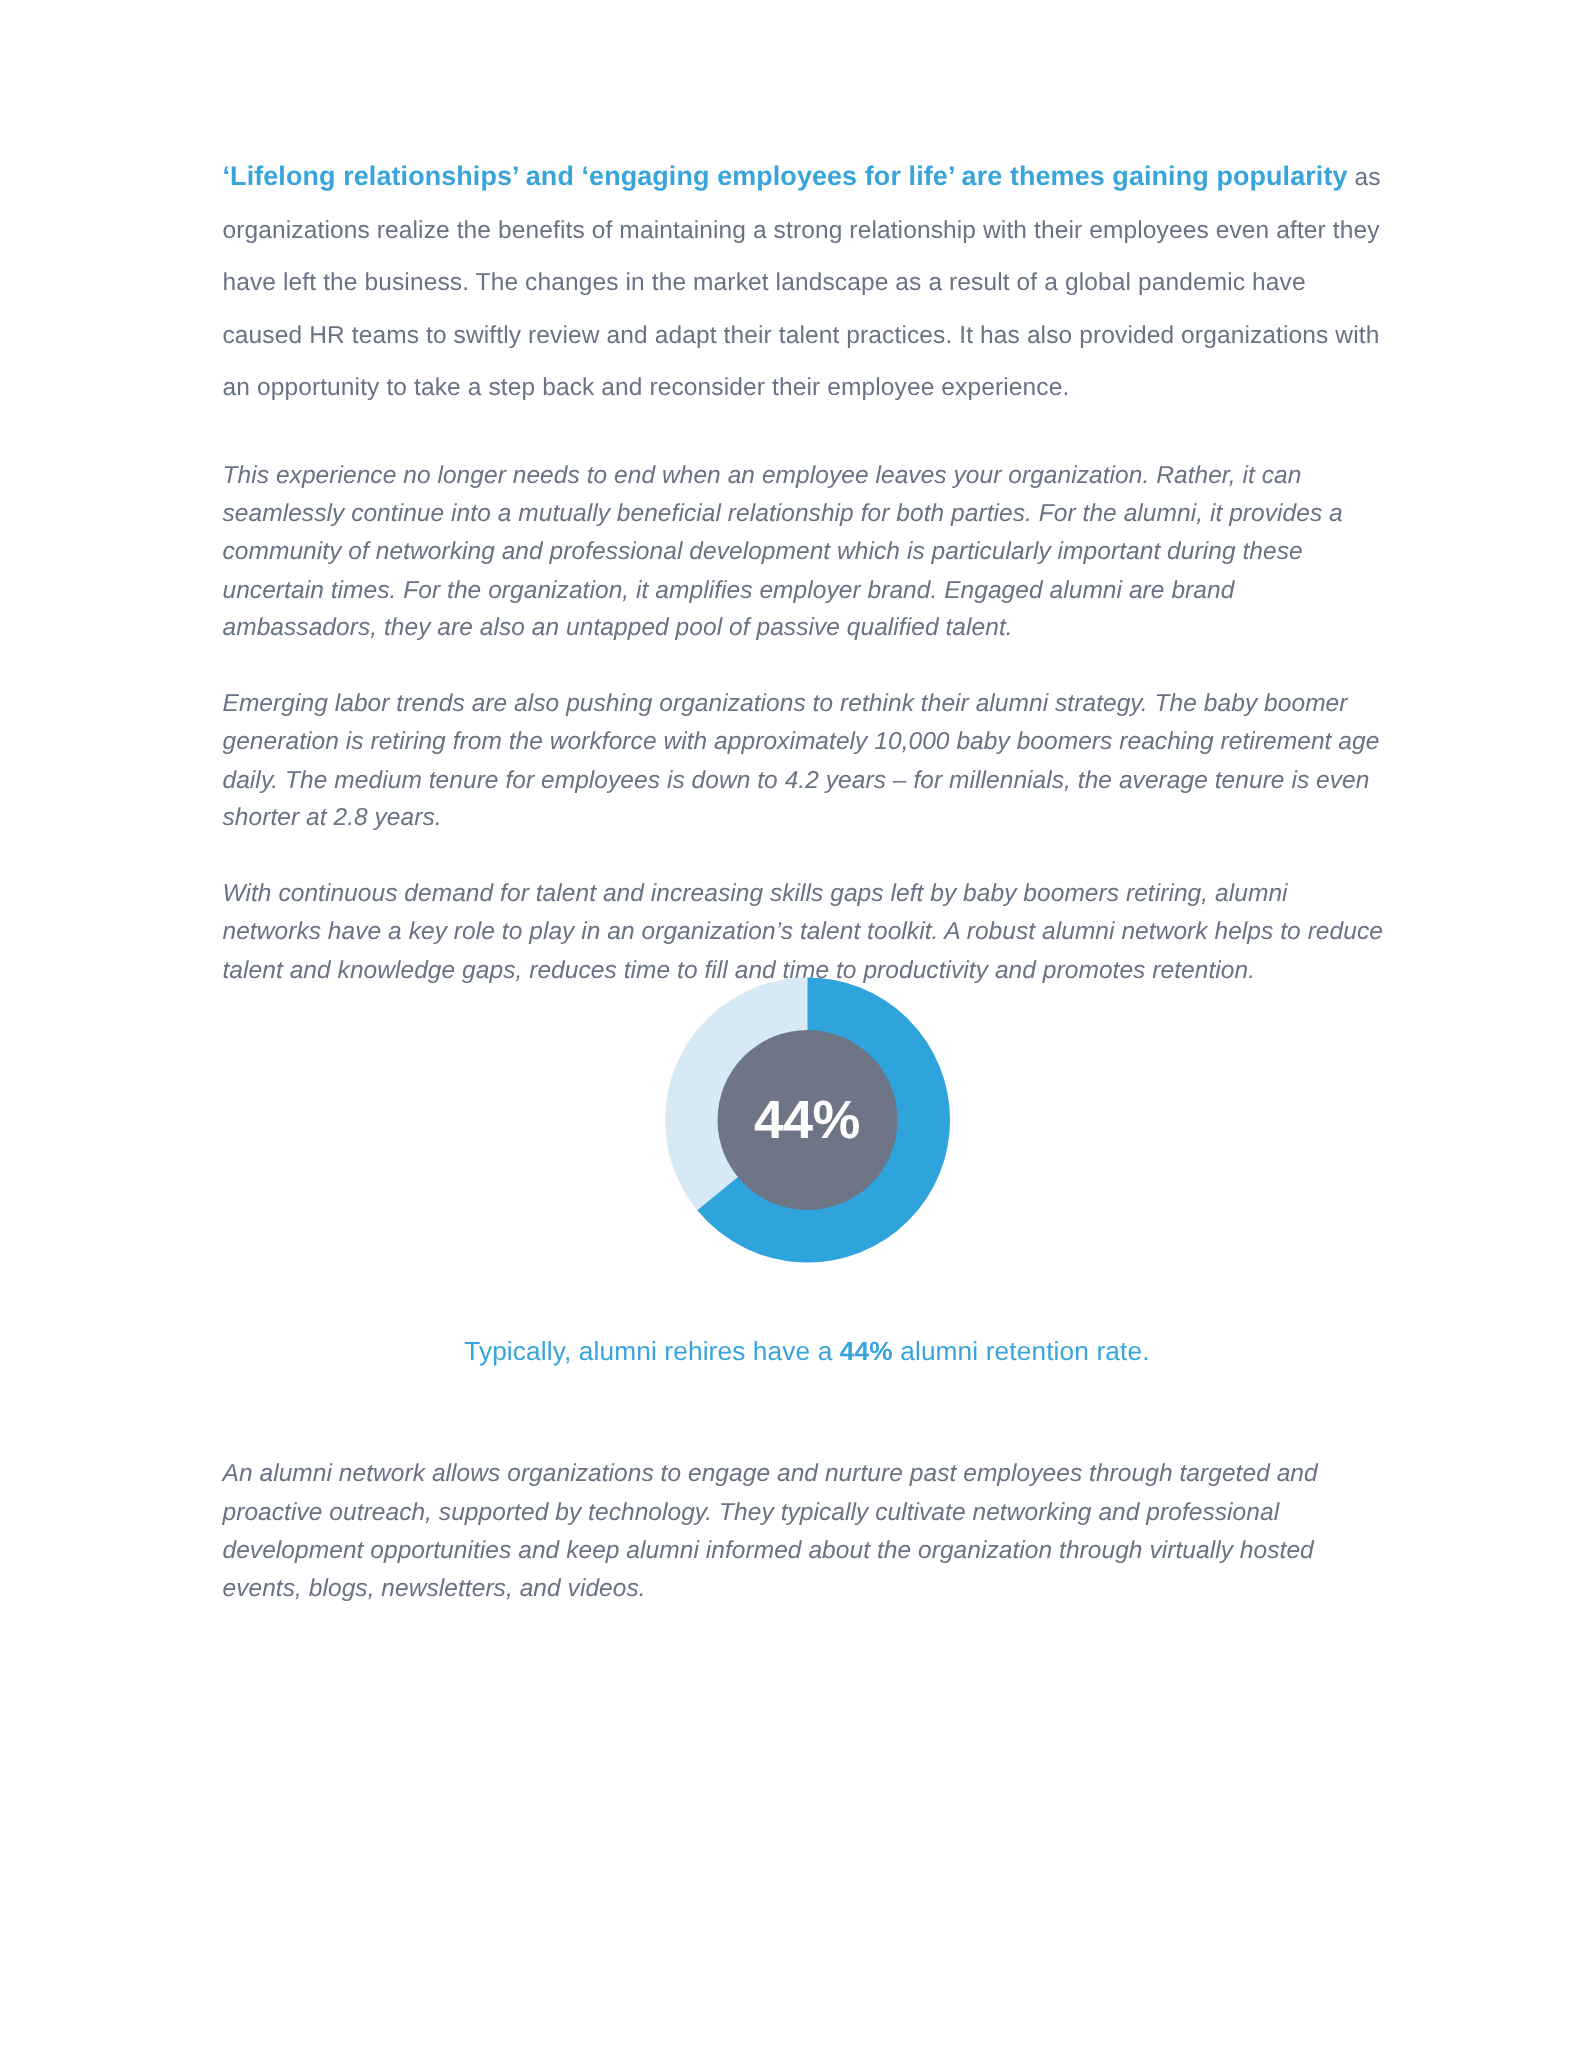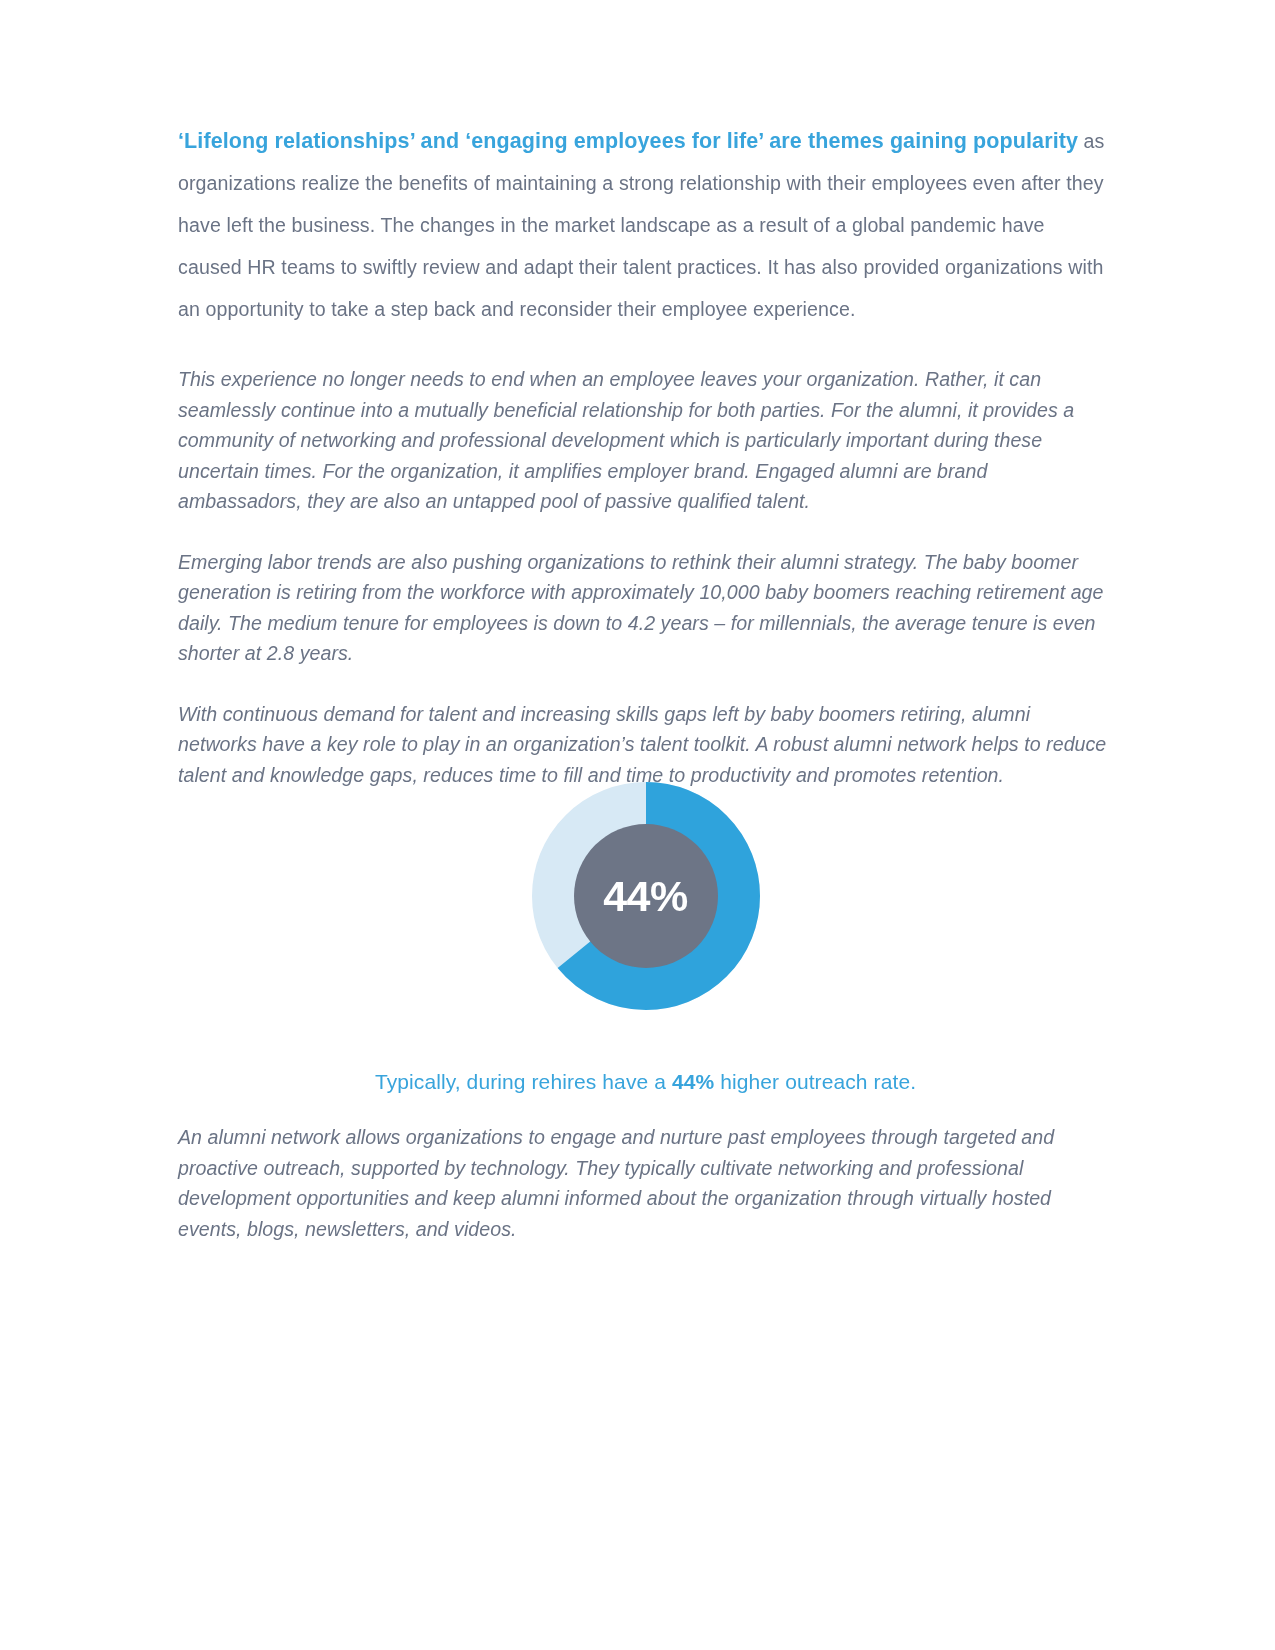--- a/index.html
+++ b/index.html
@@ -99,21 +99,21 @@
     text-align: center;
     font-size: 21px;
     color: #38a4dc;
     letter-spacing: 0.1px;
   }
   .caption b { font-weight: bold; }
 
   .closing {
     position: absolute;
     left: 0;
-    top: 1002px;
+    top: 1044px;
     width: 935px;
   }
 
   
   .footer {
     position: absolute;
     left: 0;
     bottom: 0;
     width: 1275px;
     height: 190px;
@@ -142,21 +142,21 @@
 
           <circle cx="116" cy="116" r="92" fill="none" stroke="#2fa3dc" stroke-width="44" stroke-dasharray="369.95395088673405 208.09909737378788" transform="rotate(-90 116 116)"></circle>
 
           <circle cx="116" cy="116" r="72" fill="#6d7586"></circle>
         </svg>
         <div class="donut-label">44%</div>
       </div>
     </div>
 
     <div class="caption">
-      <span>Typically, during rehires have a </span><b>44%</b><span> higher outreach rate.</span>
+      <span>Typically, alumni rehires have a </span><b>44%</b><span> alumni retention rate.</span>
     </div>
 
     <div class="closing">
       <p class="body">An alumni network allows organizations to engage and nurture past employees through targeted and proactive outreach, supported by technology. They typically cultivate networking and professional development opportunities and keep alumni informed about the organization through virtually hosted events, blogs, newsletters, and videos.</p>
     </div>
 
   </div>
 
   <div class="footer">
 

